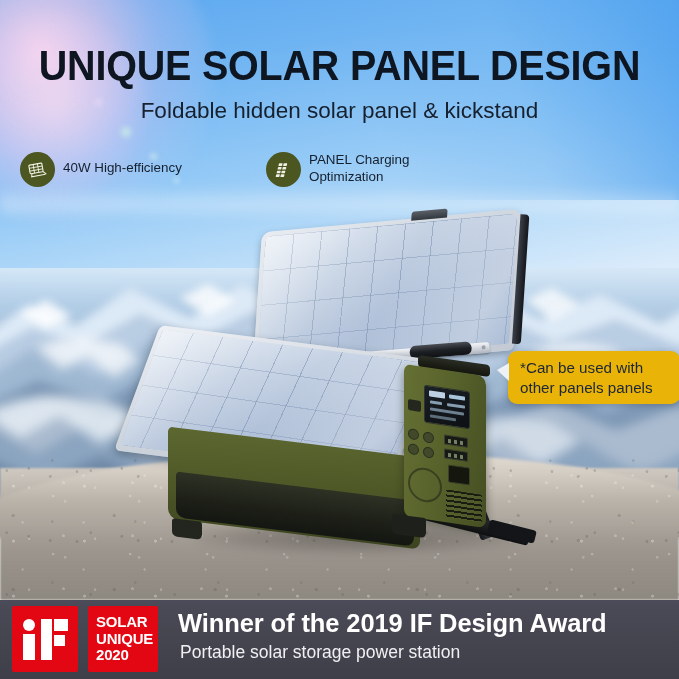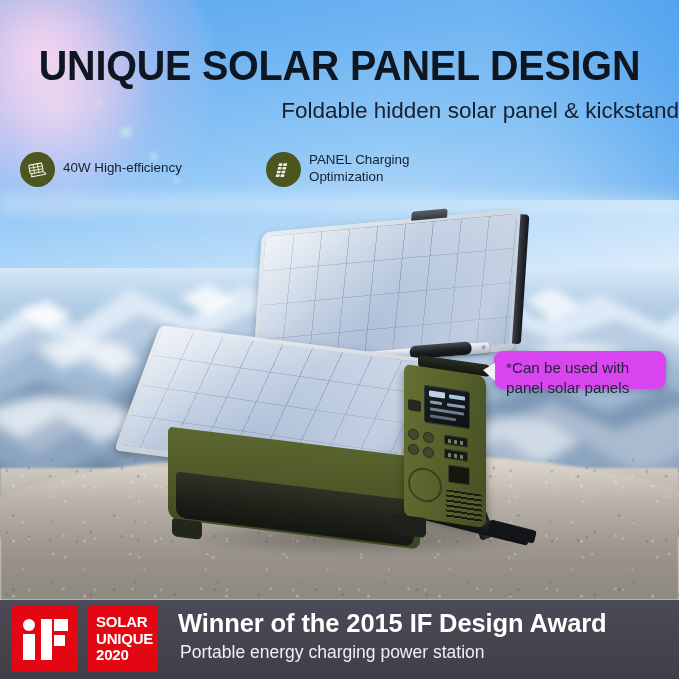--- a/index.html
+++ b/index.html
@@ -103,21 +103,21 @@
     text-align: center;
     font-family: "Liberation Sans Narrow", "Liberation Sans", sans-serif;
     font-weight: 700; font-size: 42px; line-height: 48px;
     letter-spacing: -0.2px;
     color: #0e1622;
     transform: scaleX(.94); transform-origin: 50% 50%;
     white-space: nowrap;
   }
   .subhead {
     position: absolute; left: 0; top: 97px; width: 679px;
-    text-align: right;
+    text-align: center;
     font-size: 22.5px; line-height: 28px; font-weight: 400;
     color: #16202e;
     white-space: nowrap;
   }
 
   
   .features {
     position: absolute; left: 0; top: 150px; width: 679px; height: 46px;
   }
   .feat { position: absolute; top: 0; display: flex; align-items: center; gap: 8px; }
@@ -331,22 +331,22 @@
     border-radius: 2px;
   }
   .handle-top {
     position: absolute; left: 418px; top: 360px; width: 72px; height: 12px;
     background: linear-gradient(180deg, #2a2d24 0%, #15170f 100%);
     border-radius: 4px; transform: skewY(8deg);
   }
 
   
   .callout {
-    position: absolute; left: 494px; top: 351px; width: 172px; height: 38px;
-    background: #d946ef; border-radius: 9px;
+    position: absolute; left: 508px; top: 351px; width: 172px; height: 53px;
+    background: #eab308; border-radius: 9px;
     box-shadow: 0 2px 6px rgba(25,40,60,.28);
   }
   .callout-text {
     position: absolute; left: 12px; top: 7px; width: 152px;
     font-size: 15.2px; line-height: 19.5px; color: #1b2736;
   }
   .callout-tail {
     position: absolute; left: -11px; top: 12px;
     width: 0; height: 0;
     border-top: 7px solid transparent;
@@ -561,36 +561,36 @@
         <div>Optimization</div>
       </div>
     </div>
 
   </div>
 
   <div class="callout">
     <div class="callout-tail"></div>
     <div class="callout-text">
       <div>*Can be used with</div>
-      <div>panel solar panels</div>
+      <div>other panels panels</div>
     </div>
   </div>
 
   <div class="footer"></div>
 
   <div class="badge-if">
     <div class="if-dot"></div>
     <div class="if-stem"></div>
     <div class="if-f-stem"></div>
     <div class="if-f-bar1"></div>
     <div class="if-f-bar2"></div>
   </div>
 
   <div class="badge-award">
     <div>SOLAR</div>
     <div>UNIQUE</div>
     <div>2020</div>
   </div>
 
-  <div class="footer-title">Winner of the 2015 IF Design Award</div>
-  <div class="footer-sub">Portable energy charging power station</div>
+  <div class="footer-title">Winner of the 2019 IF Design Award</div>
+  <div class="footer-sub">Portable solar storage power station</div>
 
 </div>
 
 </body></html>

